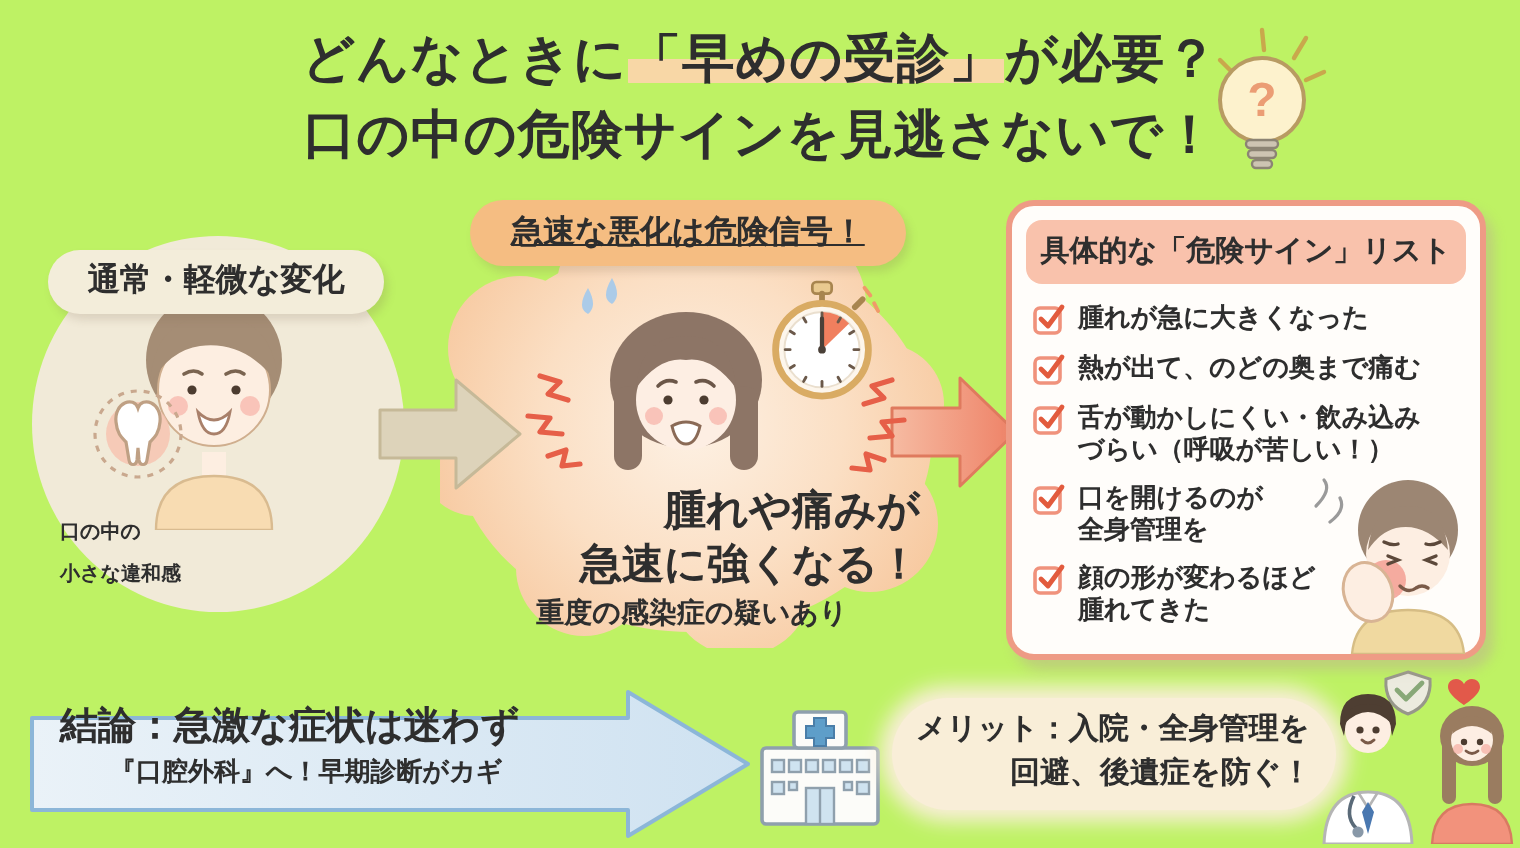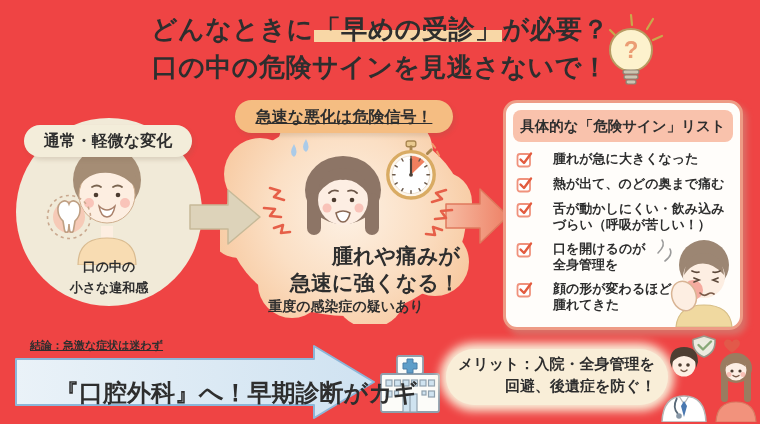--- a/index.html
+++ b/index.html
@@ -1,51 +1,51 @@
 <!DOCTYPE html>
 <html><head>
 <meta charset="utf-8">
 <style>
   html,body{margin:0;padding:0;background:#fff;}
-  .canvas{position:relative;width:760px;height:424px;background:#ef4444;overflow:hidden;
+  .canvas{position:relative;width:760px;height:424px;background:#bef264;overflow:hidden;
           font-family:"Liberation Sans",sans-serif;color:#2e2e2e;}
   .abs{position:absolute;}
   
   .title-wrap{left:90px;top:10px;width:580px;text-align:center;font-weight:700;
               font-size:26px;line-height:38px;letter-spacing:.5px;}
   .hl{background:linear-gradient(transparent 52%, #f8d7a6 52%, #f8d7a6 92%, transparent 92%);
       padding:0 1px;border-radius:3px;}
   
   .pill{font-weight:700;font-size:16px;text-align:center;border-radius:17px;
         box-shadow:2px 3px 4px rgba(120,100,80,.18);z-index:5;}
   .pill-normal{left:24px;top:101px;width:168px;height:32px;line-height:32px;background:#f3edda;margin-top:24px;}
   .pill-danger{left:235px;top:100px;width:218px;height:33px;line-height:33px;background:#f5bd82;text-decoration:underline;}
   
   .circle-bg{left:16px;top:118px;width:186px;height:188px;border-radius:50%;background:#f1ead8;z-index:1;}
-  .caption{left:30px;top:256px;width:158px;text-align:center;font-weight:700;font-size:13px;
+  .caption{left:30px;top:256px;width:158px;text-align:left;font-weight:700;font-size:10px;
            line-height:21px;white-space:pre-line;z-index:4;}
   
   .cloud-main{left:232px;top:242px;width:228px;text-align:right;font-weight:700;font-size:21px;
               line-height:27px;white-space:pre-line;z-index:4;}
   .cloud-sub{left:232px;top:298px;width:228px;text-align:center;font-weight:700;font-size:14px;z-index:4;}
   
   .panel{left:503px;top:100px;width:240px;height:230px;background:#fffdfa;border:3px solid #ee9b85;
          border-radius:14px;box-shadow:4px 5px 6px rgba(190,168,148,.45);z-index:3;box-sizing:border-box;}
   .panel-header{margin:7px 7px 9px 7px;height:32px;line-height:32px;background:#f9c2ac;border-radius:8px;
                 text-align:center;font-weight:700;font-size:14.5px;}
-  .check-item{display:flex;align-items:flex-start;gap:20px;margin:0 6px 8px 10px;
+  .check-item{display:flex;align-items:flex-start;gap:6px;margin:0 6px 8px 10px;
               font-weight:700;font-size:13px;line-height:16px;}
   .check-item .txt{white-space:pre-line;}
   .check-item.narrow .txt{max-width:130px;}
   .cbox{flex:0 0 auto;margin-top:0px;}
   .man-ill{left:142px;top:132px;width:96px;height:92px;}
   
   .banner{left:14px;top:342px;width:364px;height:80px;z-index:2;}
-  .banner-l1{left:30px;top:338px;font-weight:700;font-size:11px;z-index:3;text-decoration:underline;}
-  .banner-l2{left:55px;top:377px;font-weight:700;font-size:24px;z-index:3;}
+  .banner-l1{left:30px;top:350px;font-weight:700;font-size:19px;z-index:3;}
+  .banner-l2{left:55px;top:377px;font-weight:700;font-size:13px;z-index:3;}
   
   .merit-blob{left:446px;top:349px;width:222px;height:56px;background:#f9eed8;border-radius:28px;
               box-shadow:0 0 10px 6px #f9eed8;z-index:1;}
   .merit-l1{left:458px;top:355px;font-weight:700;font-size:15px;z-index:2;}
   .merit-l2{left:505px;top:377px;font-weight:700;font-size:15px;z-index:2;}
   svg{display:block;}
 </style>
 </head>
 <body>
 

